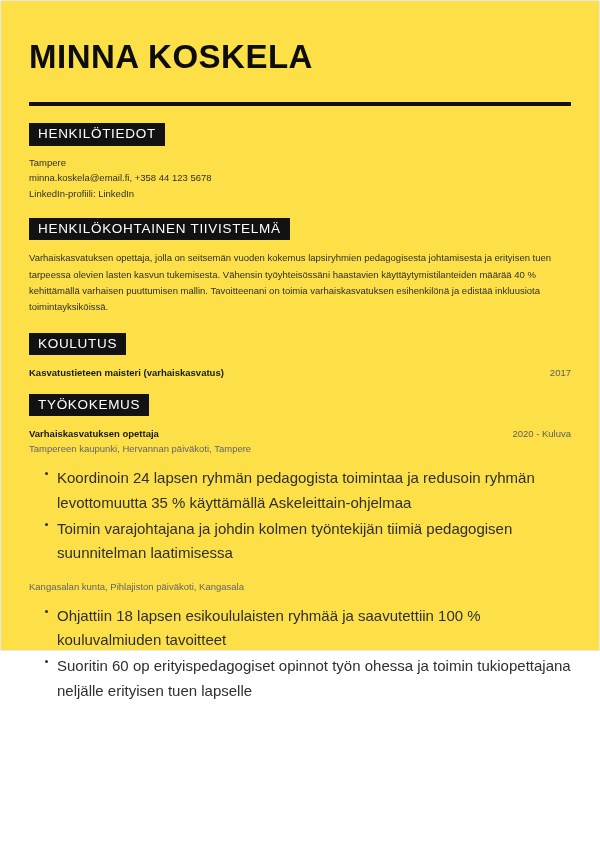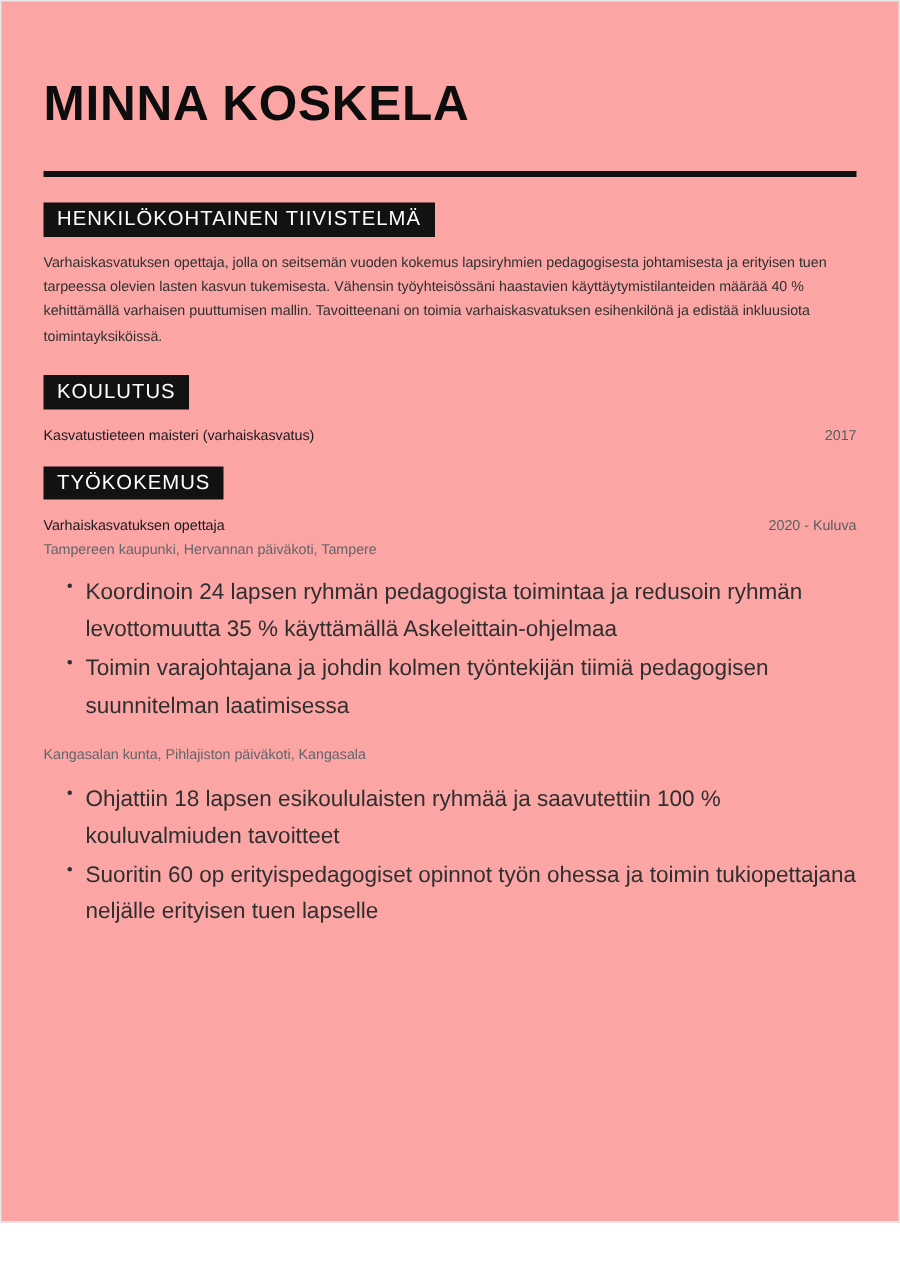--- a/index.html
+++ b/index.html
@@ -9,25 +9,25 @@
   body {
     width: 600px;
     height: 848px;
     background: #ffffff;
     font-family: "Liberation Sans", sans-serif;
     -webkit-font-smoothing: antialiased;
   }
   .page {
     position: relative;
     width: 600px;
-    height: 815px;
+    height: 651px;
     box-sizing: border-box;
-    background: #fca5a5;
+    background: #fde047;
     border: 1px solid #e8e8e8;
-    padding: 12px 28px;
+    padding: 0 28px;
   }
   
   .name {
     font-size: 33px;
     font-weight: 700;
     letter-spacing: 0.5px;
     color: #0d0d0d;
     margin: 0;
     padding-top: 38px;
     line-height: 1.1;
@@ -71,21 +71,21 @@
   .entry {
     margin-top: 11px;
   }
   .entry-head {
     display: flex;
     justify-content: space-between;
     align-items: baseline;
   }
   .entry-title {
     font-size: 9.5px;
-    font-weight: 400;
+    font-weight: 700;
     color: #17191c;
     line-height: 1.5;
   }
   .entry-date {
     font-size: 9.5px;
     color: #5a5d61;
     line-height: 1.5;
     white-space: nowrap;
     padding-left: 12px;
   }
@@ -137,20 +137,28 @@
   .mt-entry2 { margin-top: 14px; }
 </style>
 </head>
 <body>
 
 <div class="page">
 
   <h1 class="name">MINNA KOSKELA</h1>
   <div class="name-rule"></div>
 
+  <div class="section">
+    <span class="section-badge">HENKILÖTIEDOT</span>
+    <div class="contact-lines">
+      <div class="contact-line">Tampere</div>
+      <div class="contact-line">minna.koskela@email.fi, +358 44 123 5678</div>
+      <div class="contact-line">LinkedIn-profiili: LinkedIn</div>
+    </div>
+  </div>
 
   <div class="section">
     <span class="section-badge">HENKILÖKOHTAINEN TIIVISTELMÄ</span>
     <p class="summary-text">Varhaiskasvatuksen opettaja, jolla on seitsemän vuoden kokemus lapsiryhmien pedagogisesta johtamisesta ja erityisen tuen tarpeessa olevien lasten kasvun tukemisesta. Vähensin työyhteisössäni haastavien käyttäytymistilanteiden määrää 40 % kehittämällä varhaisen puuttumisen mallin. Tavoitteenani on toimia varhaiskasvatuksen esihenkilönä ja edistää inkluusiota toimintayksiköissä.</p>
   </div>
 
   <div class="section">
     <span class="section-badge">KOULUTUS</span>
     <div class="entry">
       <div class="entry-head">

